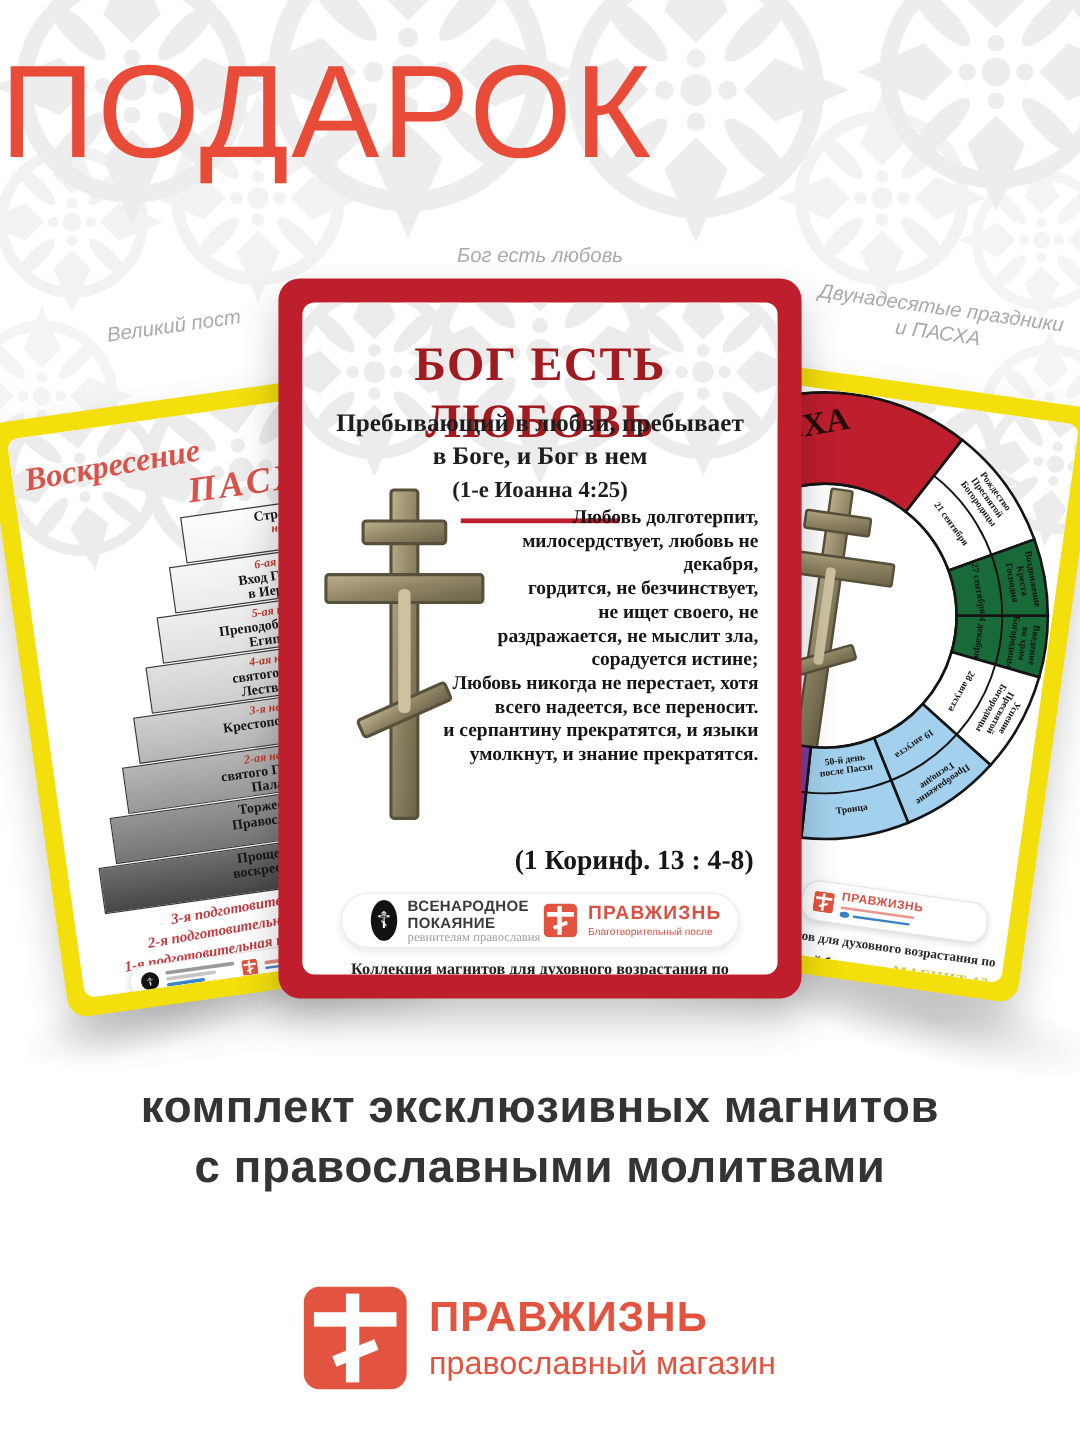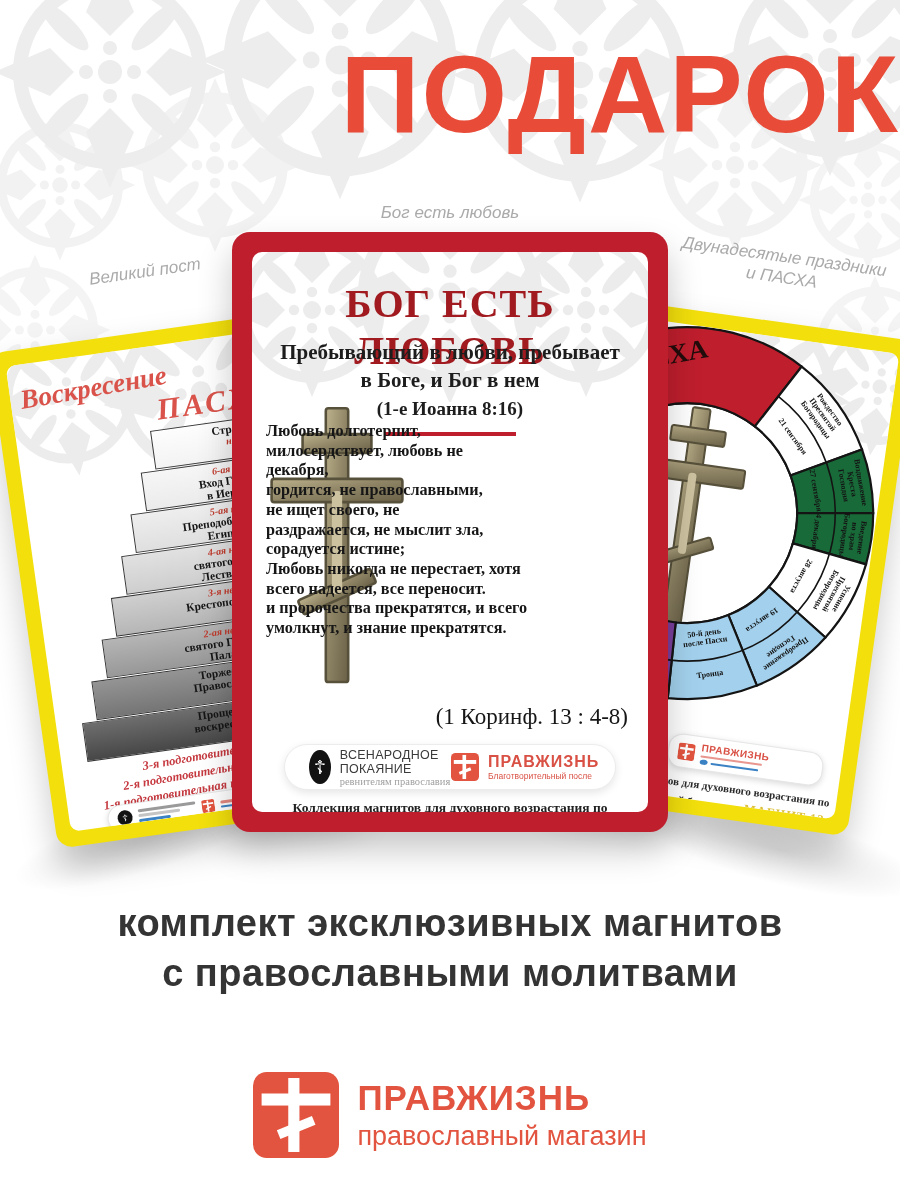--- a/index.html
+++ b/index.html
@@ -2,22 +2,22 @@
 <html><head>
 <meta charset="utf-8">
 <style>
   html,body{margin:0;padding:0;background:#fff;}
   .canvas{position:relative;width:900px;height:1200px;background:#ffffff;overflow:hidden;
           font-family:"Liberation Sans",sans-serif;}
   svg.hidden-defs{position:absolute;width:0;height:0;}
   .bg-orn{position:absolute;left:0;top:0;width:900px;height:1200px;color:#ededed;z-index:0;}
 
   
-  .gift-title{position:absolute;top:30px;left:0;right:0;margin:0;text-align:right;
-    font-size:110px;font-weight:bold;color:#e84b38;letter-spacing:2px;z-index:2;}
+  .gift-title{position:absolute;top:30px;left:0;right:0;margin:0;text-align:left;
+    font-size:110px;font-weight:normal;color:#e84b38;letter-spacing:2px;z-index:2;}
 
   
   .caption{position:absolute;color:#aaaaaa;font-style:italic;font-size:17px;text-align:center;z-index:2;}
   .cap-center{top:203px;left:0;right:0;}
   .cap-left{top:262px;left:55px;width:180px;transform:rotate(-8deg);}
   .cap-right{top:246px;left:678px;width:210px;transform:rotate(8deg);line-height:1.25;}
 
   
   .card{position:absolute;border-radius:16px;box-shadow:0 18px 34px rgba(0,0,0,.22);}
   .card-left{left:22px;top:330px;width:305px;height:500px;background:#f2df0c;transform:rotate(-8deg);z-index:2;}
@@ -33,30 +33,30 @@
     font-family:"Liberation Serif",serif;font-weight:bold;font-size:40px;letter-spacing:1px;}
   .cc-sub{position:absolute;left:0;right:0;text-align:center;color:#1d1d1d;
     font-family:"Liberation Serif",serif;font-weight:bold;font-size:21px;}
   .cc-sub1{top:88px;} .cc-sub2{top:116px;}
   .cc-ref{position:absolute;top:146px;left:0;right:0;text-align:center;color:#1d1d1d;
     font-family:"Liberation Serif",serif;font-weight:bold;font-size:19px;}
   .cc-divider{position:absolute;top:180px;left:50%;width:132px;height:4px;margin-left:-66px;background:#bf1e2d;}
   .crucifix{position:absolute;left:16px;top:152px;width:138px;height:284px;}
   .body-text{position:absolute;top:170px;left:14px;right:16px;
     font-family:"Liberation Serif",serif;font-weight:bold;font-size:16.2px;color:#161616;}
-  .bline{line-height:19.7px;white-space:nowrap;}
+  .bline{text-align:right;line-height:19.7px;white-space:nowrap;}
   .cc-cite{position:absolute;top:452px;right:20px;font-family:"Liberation Serif",serif;
-    font-weight:normal;font-size:23px;color:#161616;}
+    font-weight:bold;font-size:23px;color:#161616;}
   .footer-pill{position:absolute;top:492px;left:32px;right:32px;height:46px;background:#fff;
     border:1px solid #ececec;border-radius:23px;box-shadow:0 3px 8px rgba(0,0,0,.10);
     display:flex;align-items:center;justify-content:space-between;padding:0 24px;box-sizing:border-box;}
   .fp-group{display:flex;align-items:center;gap:9px;}
   .fp-circle{width:34px;height:34px;border-radius:50%;background:#121212;color:#fff;
     display:flex;align-items:center;justify-content:center;font-size:19px;line-height:1;}
-  .fp-t1{font-size:12.5px;font-weight:normal;color:#3a3a3a;letter-spacing:.3px;}
+  .fp-t1{font-size:12.5px;font-weight:bold;color:#3a3a3a;letter-spacing:.3px;}
   .fp-t2{font-size:10.5px;color:#a0a0a0;font-family:Liberation Serif, serif;}
   .fp-logo{width:28px;height:28px;}
   .fp-r1{font-size:16px;font-weight:bold;color:#d95145;letter-spacing:1px;}
   .fp-r2{font-size:8.5px;color:#d95145;}
   .coll{position:absolute;top:546px;left:8px;right:8px;text-align:center;
     font-family:"Liberation Serif",serif;font-weight:bold;font-size:13.5px;color:#222;line-height:1.5;}
 
   
   .lent-title{position:absolute;top:16px;left:10px;right:6px;color:#d9534b;
     font-family:"Liberation Serif",serif;font-weight:bold;font-style:italic;}
@@ -298,36 +298,36 @@
   <div class="card card-center">
     <div class="card-inner">
       <svg class="band-orn">
         <use href="#medallion" transform="translate(60,58) scale(1.5)"></use>
         <use href="#medallion" transform="translate(198,42) scale(1.9)"></use>
         <use href="#medallion" transform="translate(334,58) scale(1.5)"></use>
       </svg>
       <div class="cc-title">БОГ ЕСТЬ ЛЮБОВЬ</div>
       <div class="cc-sub cc-sub1">Пребывающий в любви, пребывает</div>
       <div class="cc-sub cc-sub2">в Боге, и Бог в нем</div>
-      <div class="cc-ref">(1-е Иоанна 8:16)</div>
+      <div class="cc-ref">(1-е Иоанна 4:25)</div>
       <div class="cc-divider"></div>
       <svg class="crucifix" viewBox="-80 -165 160 330">
         <use href="#bronzecross"></use>
       </svg>
       <div class="body-text" id="body-lines">
           <div class="bline">Любовь долготерпит,</div>
           <div class="bline">милосердствует, любовь не</div>
           <div class="bline">декабря,</div>
-          <div class="bline">гордится, не православными,</div>
+          <div class="bline">гордится, не безчинствует,</div>
           <div class="bline">не ищет своего, не</div>
           <div class="bline">раздражается, не мыслит зла,</div>
           <div class="bline">сорадуется истине;</div>
           <div class="bline">Любовь никогда не перестает, хотя</div>
           <div class="bline">всего надеется, все переносит.</div>
-          <div class="bline">и пророчества прекратятся, и всего</div>
+          <div class="bline">и серпантину прекратятся, и языки</div>
           <div class="bline">умолкнут, и знание прекратятся.</div>
         </div>
       <div class="cc-cite">(1 Коринф. 13 : 4-8)</div>
       <div class="footer-pill">
         <span class="fp-group">
           <span class="fp-circle">☦</span>
           <span>
             <div class="fp-t1">ВСЕНАРОДНОЕ ПОКАЯНИЕ</div>
             <div class="fp-t2">ревнителям православия</div>
           </span>

